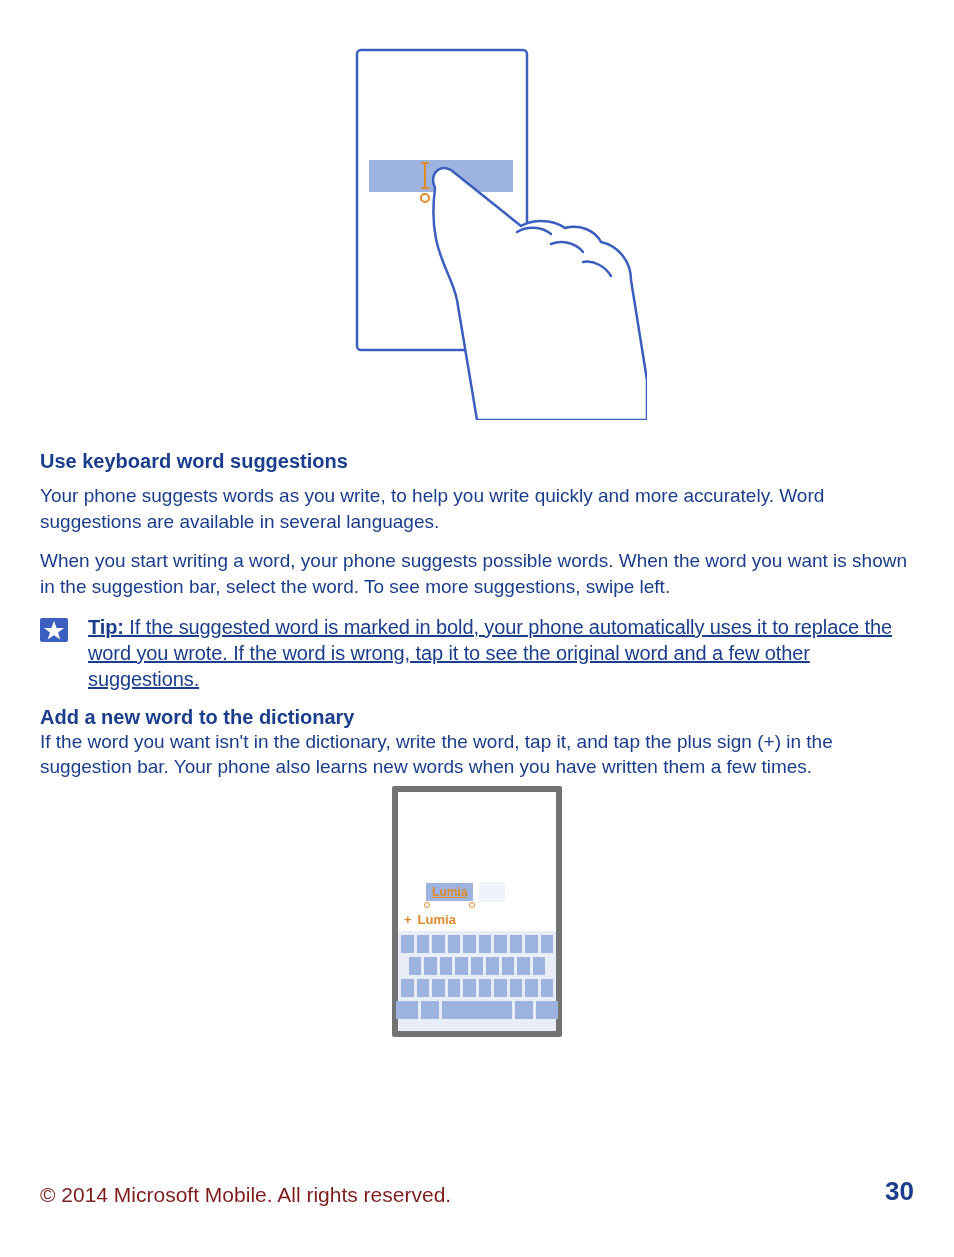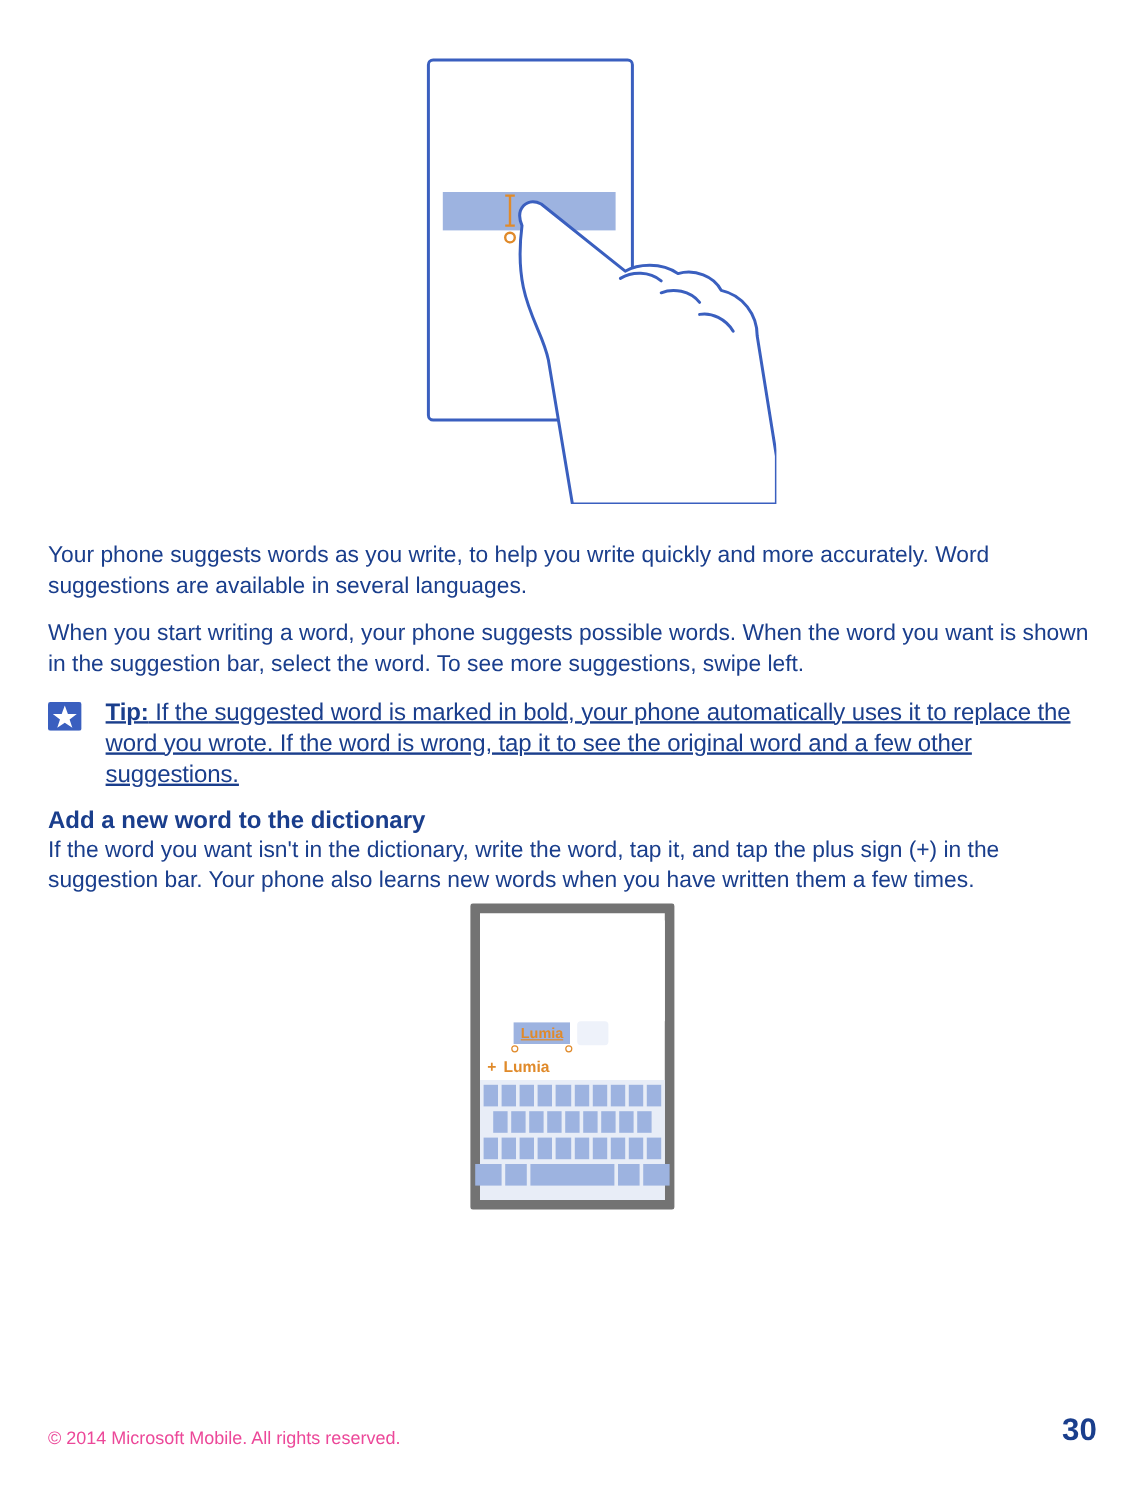--- a/index.html
+++ b/index.html
@@ -64,38 +64,38 @@
   .footer {
     position: absolute;
     bottom: 50px;
     left: 40px;
     right: 40px;
     display: flex;
     justify-content: space-between;
     align-items: flex-end;
   }
   .footer-copy {
-    font-size: 15px;
-    color: #ec4899;
+    font-size: 21px;
+    color: #7f1d1d;
   }
   .footer-page {
     font-size: 26px;
     font-weight: bold;
     color: #1a3e8c;
   }
   .illustration-wrap-2 {
     width: 100%;
     display: flex;
     justify-content: center;
     margin-top: 6px;
     margin-bottom: 20px;
   }
   .phone2 {
     width: 170px;
-    border: 8px solid #737373;
+    border: 6px solid #737373;
     border-radius: 2px;
     background: #fff;
     padding-top: 6px;
   }
   .phone2-upper {
     height: 84px;
     background: #fff;
   }
   .text-bubble-row {
     display: flex;
@@ -177,20 +177,21 @@
                  l -20 -120
                  c -6 -30 -30 -50 -22 -112 z"></path>
 
         <path d="M210 192 c10 -6 24 -6 34 2" fill="none"></path>
         <path d="M244 204 c10 -4 24 -2 32 8" fill="none"></path>
         <path d="M276 222 c10 -2 22 4 28 14" fill="none"></path>
       </g>
     </svg>
   </div>
 
+  <div class="section-heading">Use keyboard word suggestions</div>
   <p class="body-text">Your phone suggests words as you write, to help you write quickly and more accurately. Word suggestions are available in several languages.</p>
   <p class="body-text">When you start writing a word, your phone suggests possible words. When the word you want is shown in the suggestion bar, select the word. To see more suggestions, swipe left.</p>
 
   <div class="tip-row">
     <svg class="tip-icon" viewBox="0 0 28 24">
       <rect x="0" y="0" width="28" height="24" rx="2" fill="#3a5fbf"></rect>
       <polygon points="14,3 16.6,10 24,10 18,14.5 20.3,21.5 14,17.2 7.7,21.5 10,14.5 4,10 11.4,10" fill="#fff"></polygon>
     </svg>
     <div class="tip-text">
       <span class="tip-label">Tip:</span><span> If the suggested word is marked in bold, your phone automatically uses it to replace the word you wrote. If the word is wrong, tap it to see the original word and a few other suggestions.</span>

